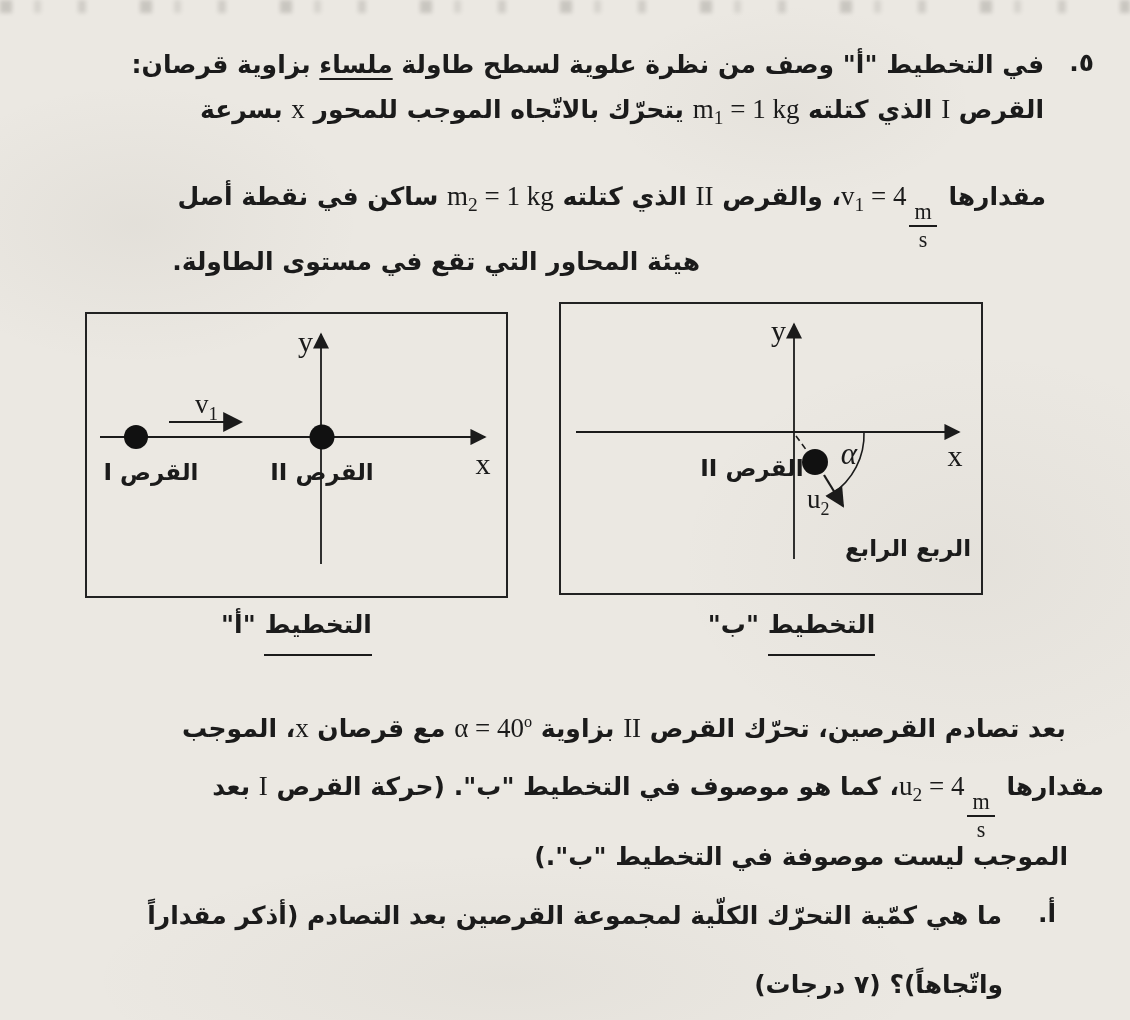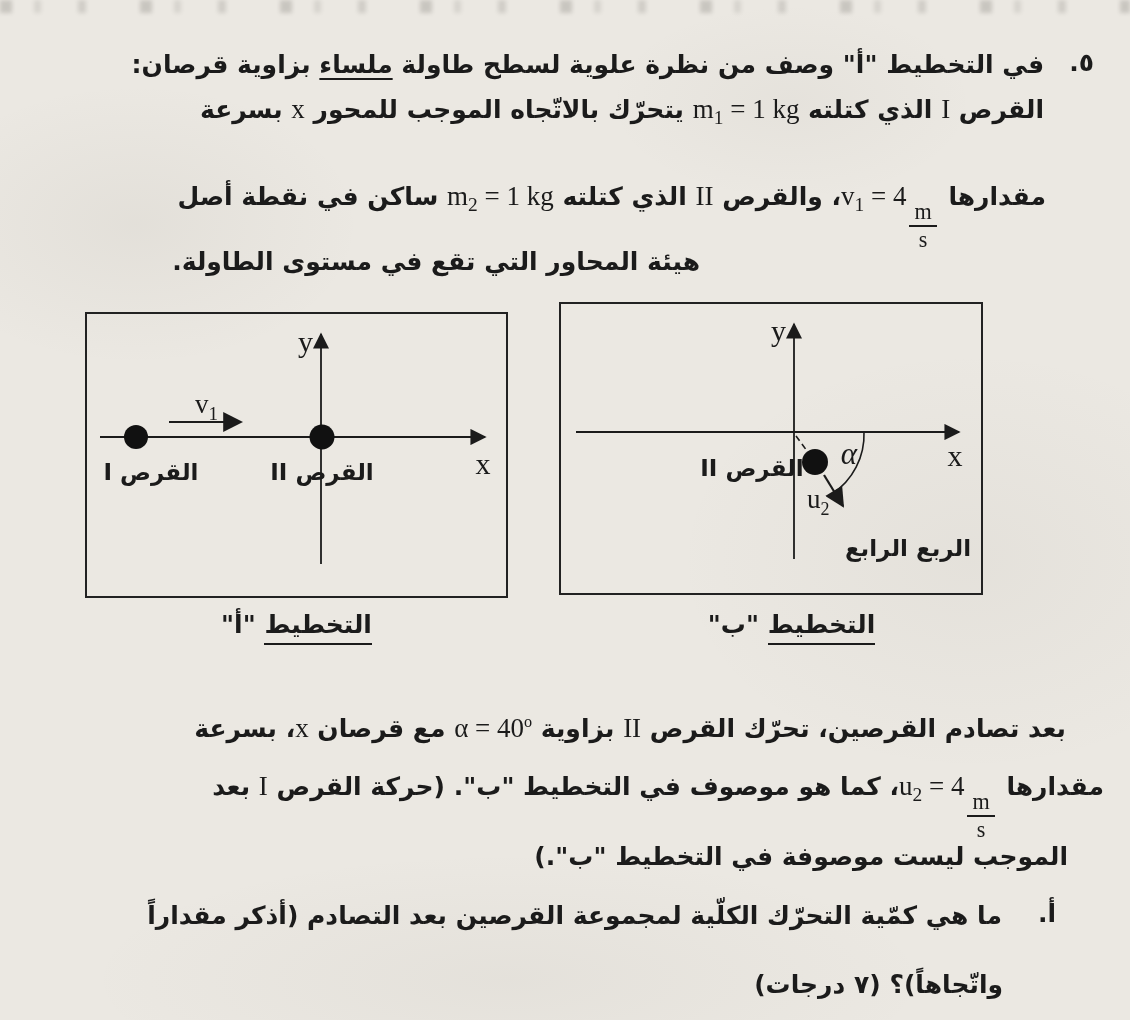--- a/index.html
+++ b/index.html
@@ -62,21 +62,21 @@
   .axis{ font-family:"Liberation Serif","DejaVu Serif",serif; font-size:30px; }
   .greek{ font-family:"Liberation Serif","DejaVu Serif",serif; font-size:31px; font-style:italic; }
   .vlab{ font-family:"Liberation Serif","DejaVu Serif",serif; font-size:27px; }
   .arlab{ font-family:"DejaVu Sans",sans-serif; font-weight:700; font-size:23px; direction:rtl; }
   .caption{
     position:absolute; top:610px; font-size:25px; font-weight:700;
     direction:rtl; text-align:center;
   }
   #capA{ left:85px; width:423px; }
   #capB{ left:580px; width:423px; }
-  .cap-word{ border-bottom:2.5px solid var(--ink); padding-bottom:4px;margin-top:12px; }
+  .cap-word{ border-bottom:2.5px solid var(--ink); padding-bottom:15px;margin-top:12px; }
 </style>
 </head>
 <body>
 
 <div class="noise-top"></div>
 
 <div class="qnum">٥.</div>
 
 <div class="line" style="top:48px; right:86px;"><span>في التخطيط "أ" وصف من نظرة علوية لسطح طاولة </span><span class="u-smooth">ملساء</span><span> بزاوية قرصان:</span></div>
 
@@ -127,21 +127,21 @@
     <text class="greek" x="288" y="160" text-anchor="middle">α</text>
     <text class="vlab" x="246" y="204"><tspan>u</tspan><tspan dy="7" font-size="18">2</tspan></text>
     <text class="arlab" x="191" y="172" text-anchor="middle">القرص II</text>
     <text class="arlab" x="347" y="252" text-anchor="middle" font-size="24">الربع الرابع</text>
   </svg>
 </div>
 
 <div class="caption" id="capA"><span class="cap-word">التخطيط</span> <span>"أ"</span></div>
 <div class="caption" id="capB"><span class="cap-word">التخطيط</span> <span>"ب"</span></div>
 
-<div class="line" style="top:705px; right:64px;"><span>بعد تصادم القرصين، تحرّك القرص </span><span class="roman">II</span><span> بزاوية </span><span class="math" dir="ltr"><span>α = 40</span><sup>o</sup></span><span> مع قرصان </span><span class="math" dir="ltr">x</span><span>، بسرعة</span></div>
+<div class="line" style="top:705px; right:64px;"><span>بعد تصادم القرصين، تحرّك القرص </span><span class="roman">II</span><span> بزاوية </span><span class="math" dir="ltr"><span>α = 40</span><sup>o</sup></span><span> مع قرصان </span><span class="math" dir="ltr">x</span><span>، الموجب</span></div>
 
 <div class="line tall" style="top:758px; right:26px;"><span>مقدارها </span><span class="math" dir="ltr"><span>u</span><sub>2</sub><span> = 4</span><span class="frac">
         <span class="fnum">m</span>
         <span class="fden">s</span>
       </span></span><span>، كما هو موصوف في التخطيط "ب". (حركة القرص </span><span class="roman">I</span><span> بعد</span></div>
 
 <div class="line" style="top:840px; right:62px;">الموجب ليست موصوفة في التخطيط "ب".)</div>
 
 <div class="marker">أ.</div>
 <div class="line" style="top:899px; right:128px;">ما هي كمّية التحرّك الكلّية لمجموعة القرصين بعد التصادم (أذكر مقداراً</div>

